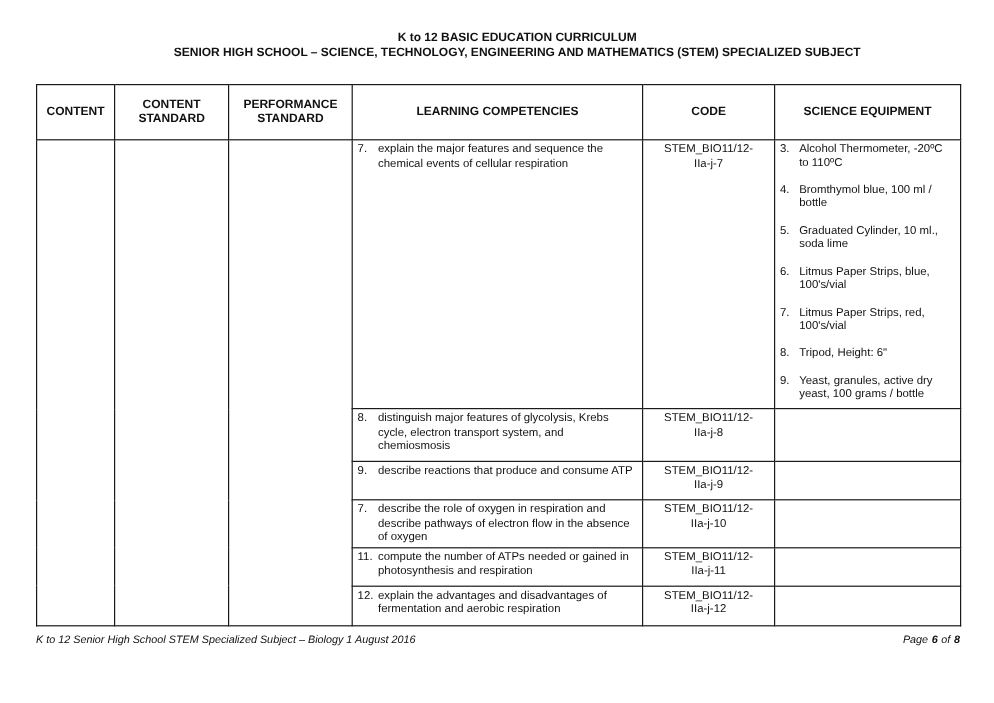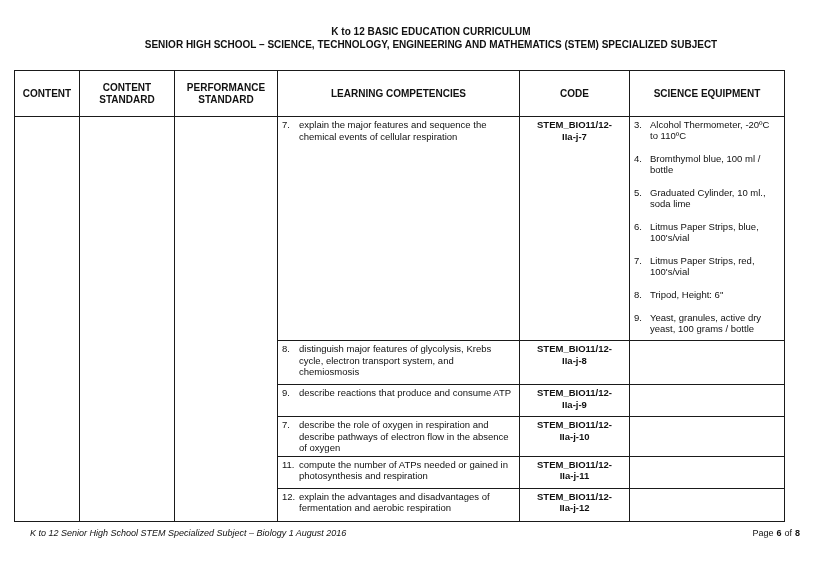--- a/index.html
+++ b/index.html
@@ -12,21 +12,21 @@
 
   
   .doc-title{
     position:absolute;top:26px;left:0;width:828px;
     text-align:center;font-weight:bold;font-size:10px;line-height:12px;padding-left:17px;
   }
   .doc-title .t2{margin-top:1px;}
 
   
   table.curriculum{
-    position:absolute;left:14px;top:70px;width:770px;
+    position:absolute;left:30px;top:70px;width:770px;
     border-collapse:collapse;table-layout:fixed;
   }
   table.curriculum th, table.curriculum td{
     border:1px solid #1a1a1a;
     font-size:9.5px;line-height:11.5px;
     vertical-align:top;padding:2px 4px;
     overflow:hidden;
   }
   table.curriculum th{
     font-size:10px;font-weight:bold;text-align:center;
@@ -37,41 +37,41 @@
   
   .comp{display:flex;align-items:flex-start;}
   .comp .num{flex:none;width:17px;text-align:left;}
   .comp .txt{flex:1;}
   td.comp-cell{padding:2px 6px 2px 5px;}
   td.comp-mid{vertical-align:middle;}
 
   
   td.code-cell{
     vertical-align:middle;text-align:center;
-    font-weight:bold;font-size:10px;line-height:13px;
+    font-weight:normal;font-size:10px;line-height:13px;
     white-space:pre-line;padding:2px 2px;
   }
 
   
   td.equip-cell{padding:3px 4px 2px 6px;}
   .equip-item{display:flex;align-items:flex-start;margin-bottom:12px;line-height:11px;}
   .equip-item:last-child{margin-bottom:0;}
   .equip-item .num{flex:none;width:16px;}
   .equip-item .txt{flex:1;}
 
   
   .footer{
     position:absolute;left:30px;top:528px;width:770px;
     font-size:9px;line-height:11px;text-align:right;
   }
   .footer-left{float:left;}
   .footer-line1{font-style:italic;margin-bottom:3px;}
   .footer-note{font-style:normal;}
   .footer-right{
-    float:right;display:flex;gap:3px;
+    float:right;font-style:italic;display:flex;gap:3px;
   }
   .footer-right .bold{font-weight:bold;}
 </style>
 </head>
 <body>
 
 <div class="page">
 
   <div class="doc-title">
     <div class="t1">K to 12 BASIC EDUCATION CURRICULUM</div>

